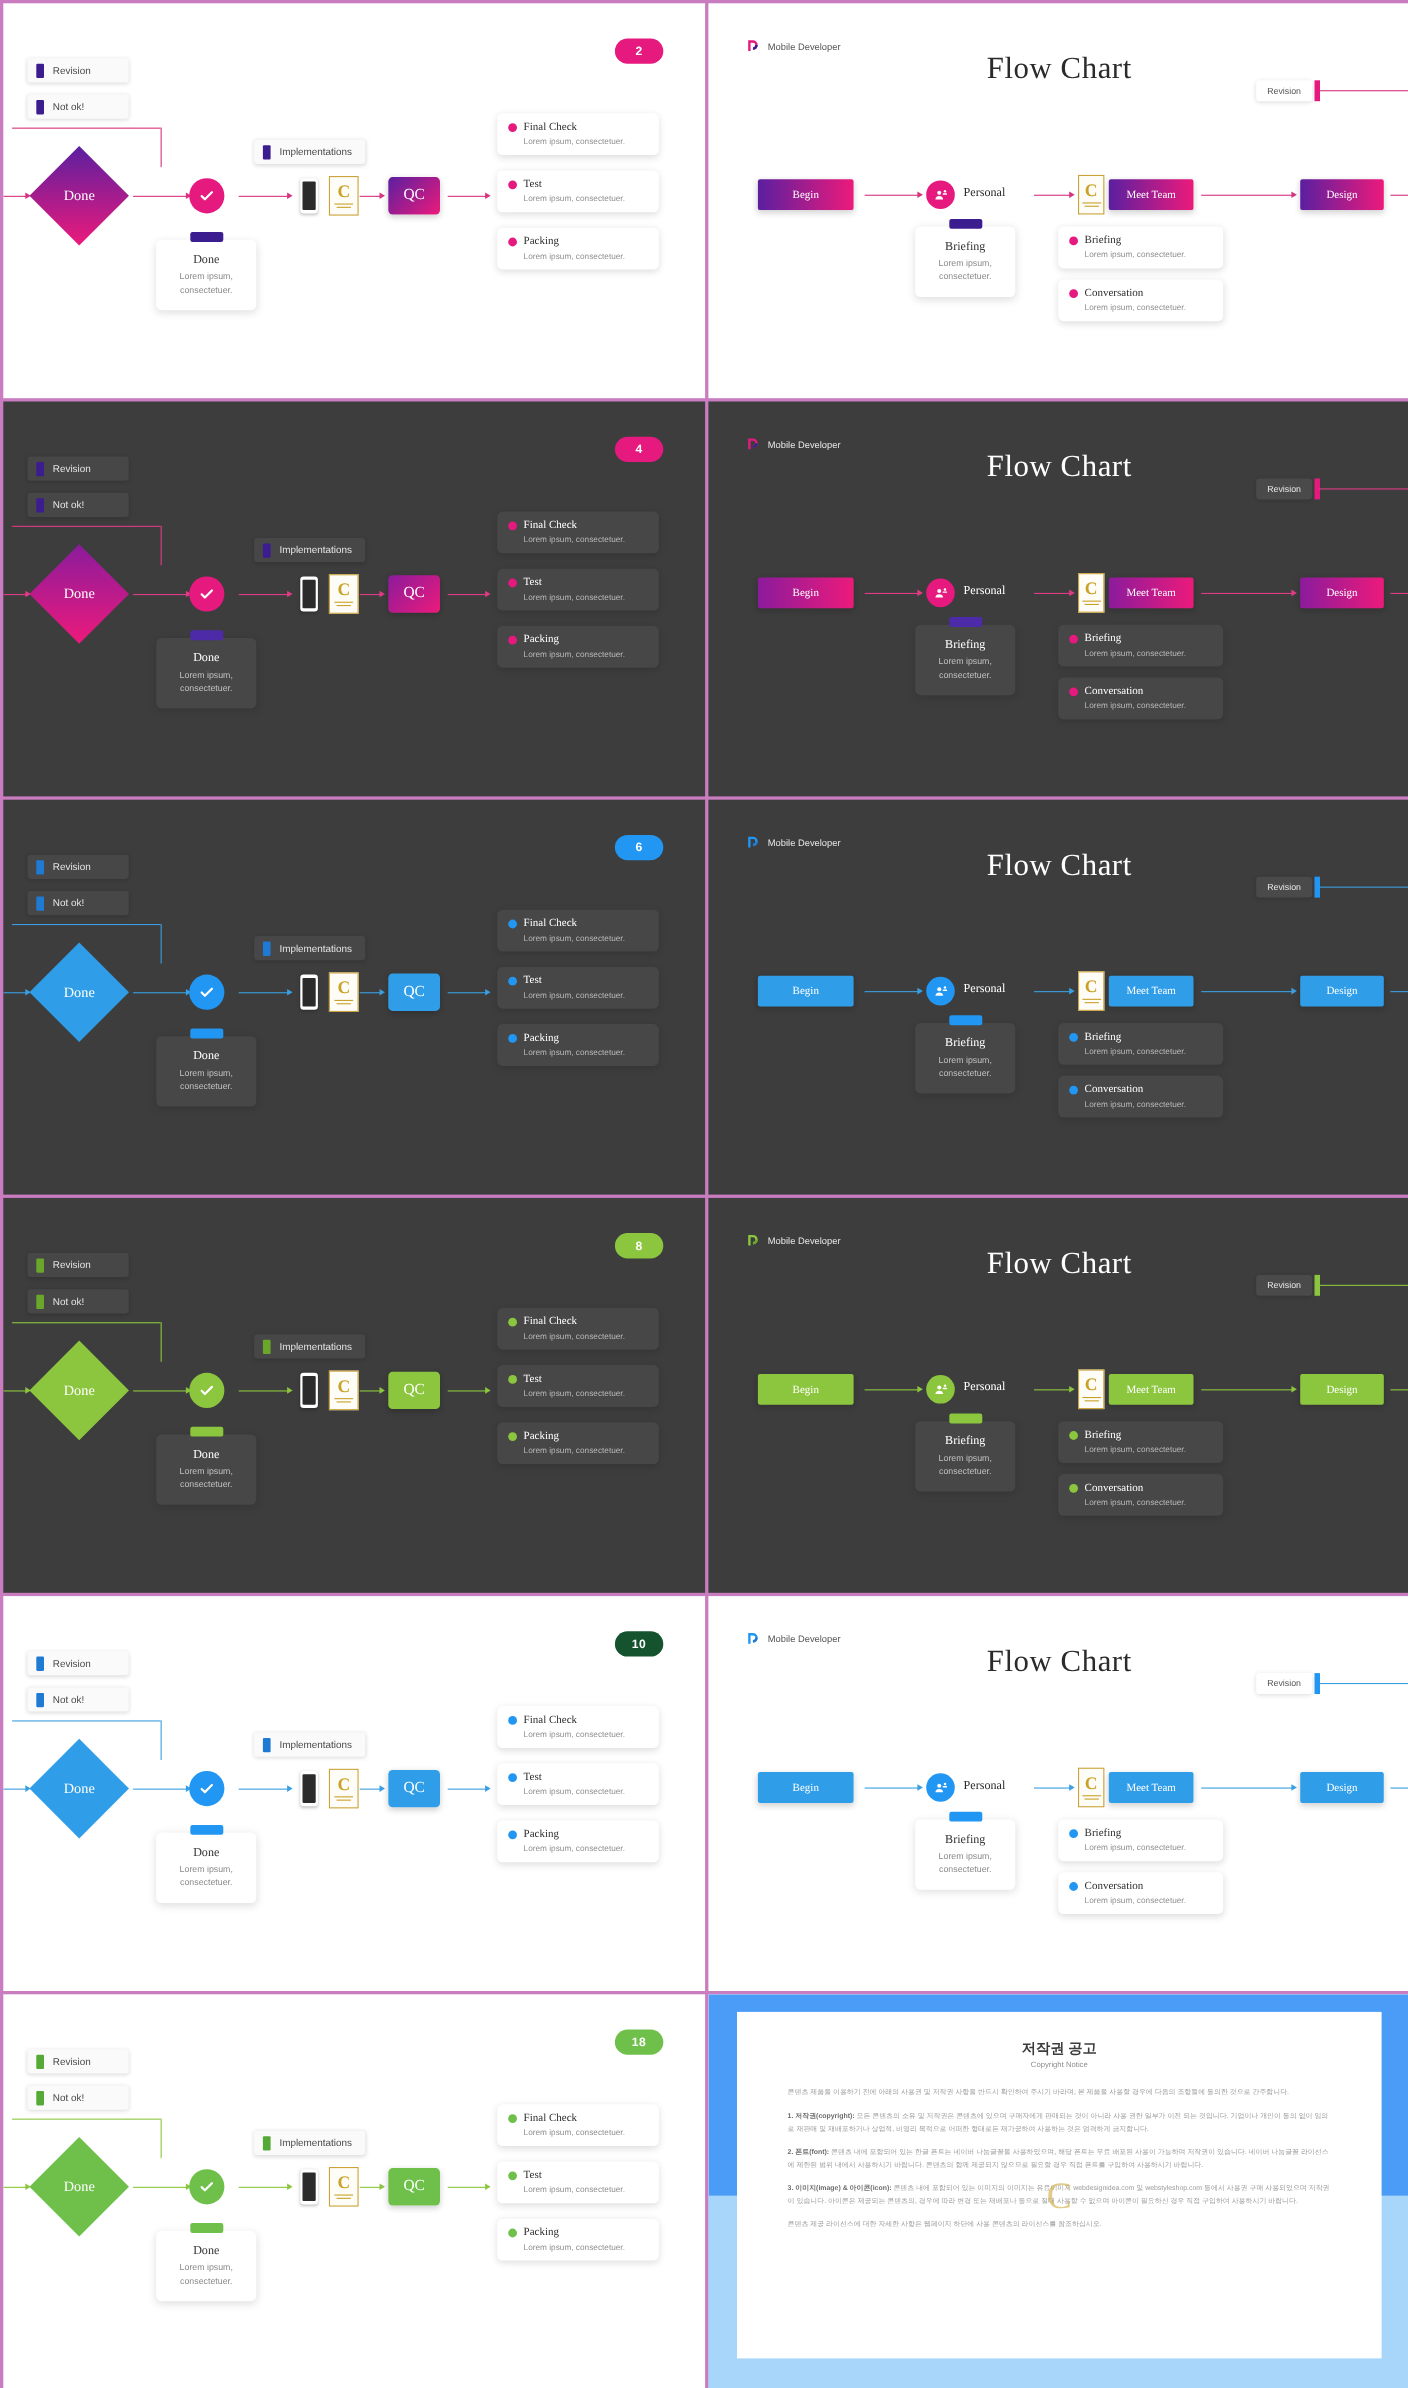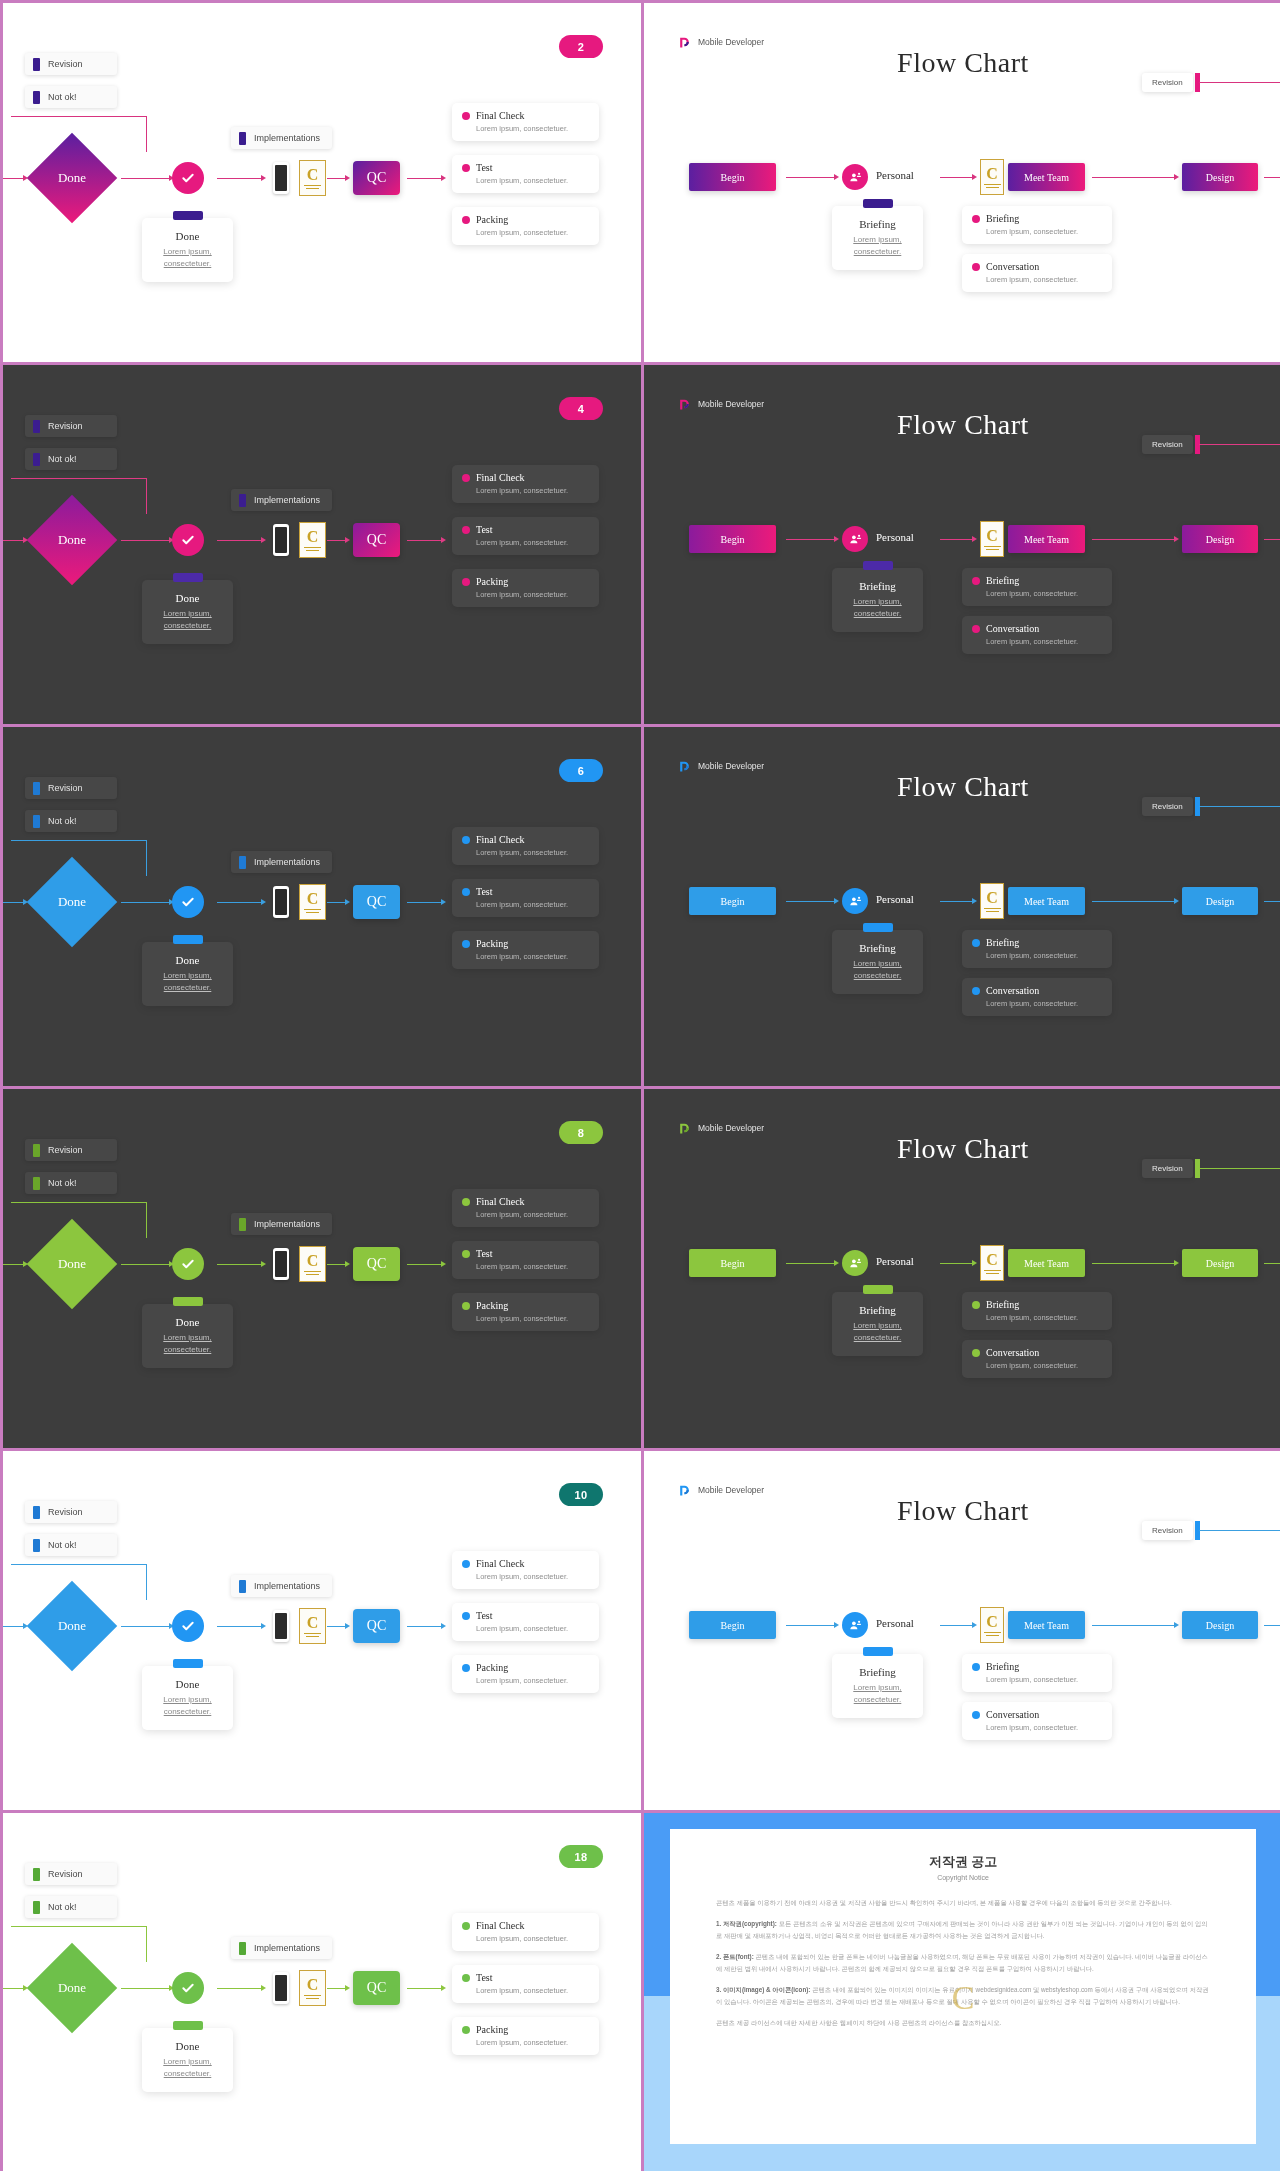--- a/index.html
+++ b/index.html
@@ -82,21 +82,21 @@
     box-shadow:0 2px 8px rgba(0,0,0,.13); padding:12px 8px 13px;
     text-align:center;
   }
   .light .note { background:#fff; }
   .dark  .note { background:#474747; }
   .note .tab { position:absolute; top:-7px; left:50%; margin-left:-15px;
                width:30px; height:9px; border-radius:2px; }
   .note h4 { font-family:"Liberation Serif", serif; font-size:11px;
              font-weight:normal; margin-bottom:4px; }
   .light .note h4 { color:#333; } .dark .note h4 { color:#fff; }
-  .note p { font-size:8px; line-height:1.45;text-decoration:underline; }
+  .note p { font-size:8px; line-height:1.45; }
   .light .note p { color:#8a8a8a; } .dark .note p { color:#c0c0c0; }
 
   .rcard {
     position:absolute; width:147px; border-radius:5px;
     box-shadow:0 2px 7px rgba(0,0,0,.13);
     padding:7px 10px 8px 10px;
   }
   .light .rcard { background:#fff; }
   .dark  .rcard { background:#474747; }
   .rcard .hd { display:flex; align-items:center; gap:6px; }
@@ -730,21 +730,21 @@
       </div>
       <div class="rcard" style="left:318px;top:251px;width:150px">
         <div class="hd">
           <span class="dot" style="background:#8cc63e"></span>
           <span class="ti">Conversation</span>
         </div>
         <div class="sb">Lorem ipsum, consectetuer.</div>
       </div>
     </div>
     <div class="slide light">
-      <div class="badge" style="background:#0f766e">
+      <div class="badge" style="background:#14532d">
         <span>10</span>
       </div>
       <div class="legend" style="top:50px">
         <div class="chip">
           <span class="sq" style="background:#1f7ad4"></span>
           <span class="tx">Revision</span>
         </div>
         <div class="chip">
           <span class="sq" style="background:#1f7ad4"></span>
           <span class="tx">Not ok!</span>

